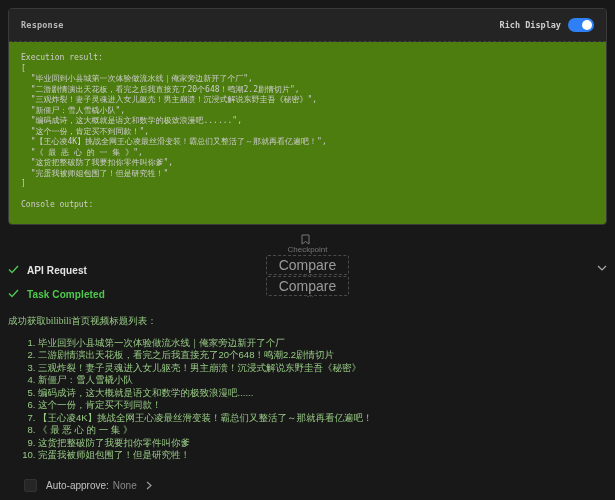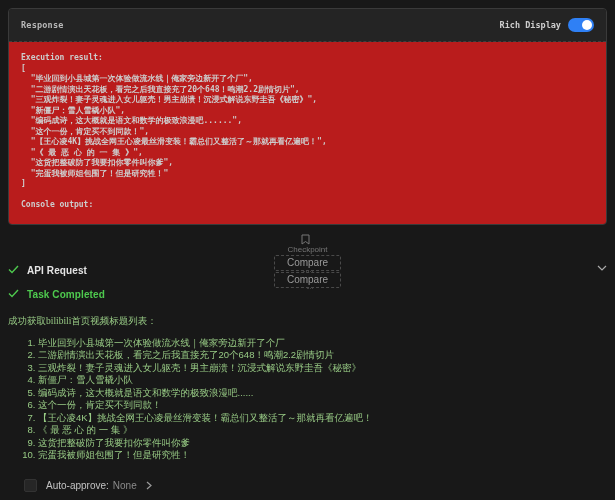--- a/index.html
+++ b/index.html
@@ -39,22 +39,21 @@
   .toggle{
     width:26px;height:14px;border-radius:8px;
     background:#2f80f5;position:relative;display:inline-block;cursor:pointer;
   }
   .toggle .knob{
     position:absolute;top:2px;right:2px;width:10px;height:10px;
     border-radius:50%;background:#fff;
   }
   .panel-body{
     padding:11px 12px 13px 12px;
-    background:#b91c1c;
-    font-weight:bold;
+    background:#4d7c0f;
   }
   .panel-body pre{
     margin:0;
     font-family:"DejaVu Sans Mono", monospace;
     font-size:8px;line-height:10.5px;
     color:#cdcdcd;
     white-space:pre-wrap;word-break:break-all;
   }
 
   
@@ -63,21 +62,21 @@
     margin-top:9px;height:16px;
     color:#767676;
     flex-direction:column;
   }
   .checkpoint-row .bm{flex:0 0 auto;margin-right:5px;display:flex;align-items:center;}
   .checkpoint-label{font-size:8px;color:#767676;white-space:nowrap;}
   .dotline{flex:1;border-top:1px dotted #3e3e3e;margin:0 6px;height:0;}
   .cp-btn{
     background:transparent;color:#9a9a9a;
     border:1px dashed #4a4a4a;border-radius:2px;
-    font-size:10px;font-family:"Liberation Sans", sans-serif;
+    font-size:14px;font-family:"Liberation Sans", sans-serif;
     padding:2px 12px;line-height:1;cursor:pointer;white-space:nowrap;
   }
   .cp-gap{width:10px;border-top:1px dotted #3e3e3e;height:0;margin:0 0;}
   .cp-tail{width:6px;border-top:1px dotted #3e3e3e;height:0;margin-left:4px;}
 
   
   .status-row{
     display:flex;align-items:flex-start;gap:8px;
     margin-top:15px;cursor:pointer;
   }

